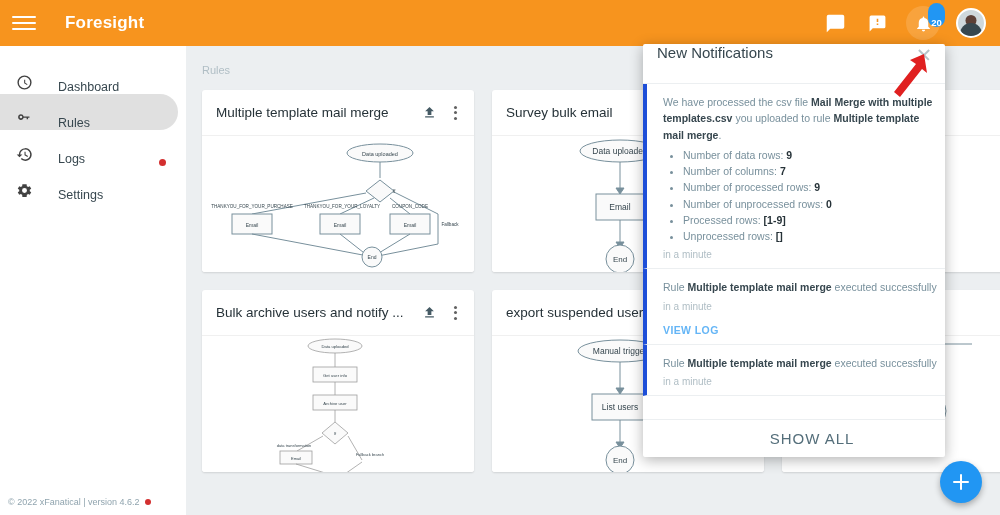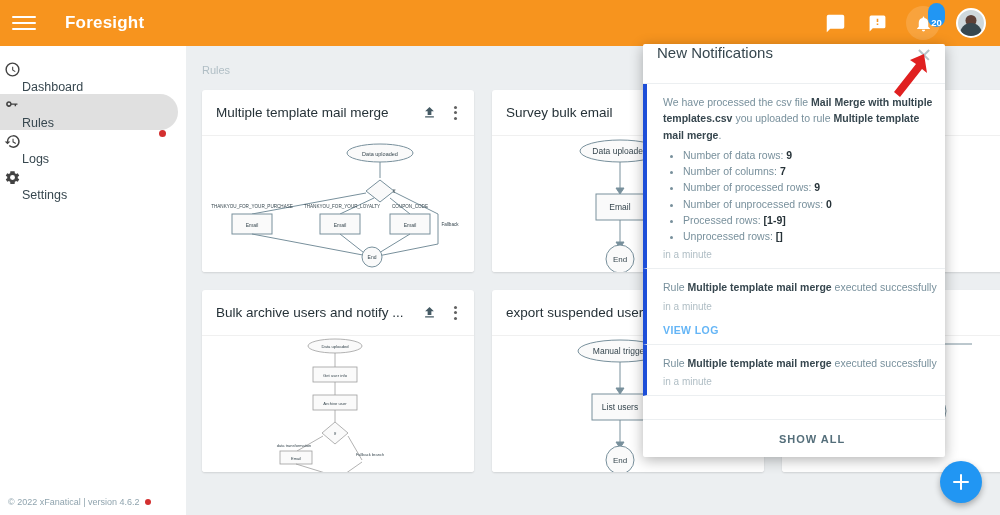--- a/index.html
+++ b/index.html
@@ -46,23 +46,23 @@
     background: #37474f; left: 50%; transform: translateX(-50%); bottom: 0; }
 
   
   .sidebar {
     position: absolute; top: 46px; left: 0; width: 186px; height: 469px;
     background: #fff; z-index: 20;
     display: flex; flex-direction: column;
   }
   .nav { padding-top: 12px; flex: 1; }
   .nav-item {
-    height: 36px; display: flex; align-items: flex-start;
-    margin: 0 8px 0 0; 
-    border-radius: 0 18px 18px 0; cursor: pointer; position: relative; flex-direction: column;
+    height: 36px; display: flex; align-items: flex-end;
+    margin: 0 8px 0 0; padding-left: 12px;
+    border-radius: 0 18px 18px 0; cursor: pointer; position: relative;
   }
   .nav-item.active { background: #e0e0e0; }
   .nav-ico { width: 24px; height: 24px; display: flex; align-items: center; justify-content: center; }
   .nav-ico svg { fill: #424242; }
   .nav-label { font-size: 12.5px; color: #37474f; margin-left: 22px; }
   .nav-dot { position: absolute; right: 12px; width: 7px; height: 7px;
     border-radius: 50%; background: #d32f2f; }
   .footer { font-size: 9px; color: #90a4ae; padding: 0 0 8px 8px;
     display: flex; align-items: center; gap: 5px; }
   .footer .fdot { width: 6px; height: 6px; border-radius: 50%; background: #d32f2f; display: inline-block; }
@@ -129,21 +129,21 @@
   .n-list { margin: 4px 0 0 20px; }
   .n-list li { font-size: 10.5px; color: #78909c; line-height: 1.55; }
   .n-list li b { color: #263238; }
   .n-time { font-size: 10px; color: #b0bec5; margin-top: 5px; }
   .n-link { font-size: 10.5px; color: #64b5f6; font-weight: bold;
     letter-spacing: .4px; margin-top: 12px; cursor: pointer; }
   .notif-foot {
     height: 38px; border-top: 1px solid #eceff1; flex-shrink: 0;
     display: flex; align-items: center; justify-content: center; cursor: pointer;
   }
-  .notif-foot span { font-size: 11px; font-weight: bold; color: #546e7a; letter-spacing: 1px; margin-left: 36px; }
+  .notif-foot span { font-size: 15px; font-weight: normal; color: #546e7a; letter-spacing: 1px; margin-left: 36px; }
 
   
   .arrow { position: absolute; left: 880px; top: 48px; width: 55px; height: 55px;
     z-index: 60; pointer-events: none; }
 
   
   .fab {
     position: absolute; right: 18px; bottom: 12px; width: 42px; height: 42px;
     border-radius: 50%; background: #2196f3; box-shadow: 0 3px 6px rgba(0,0,0,.3);
     z-index: 45; cursor: pointer; display: flex; align-items: center; justify-content: center;

